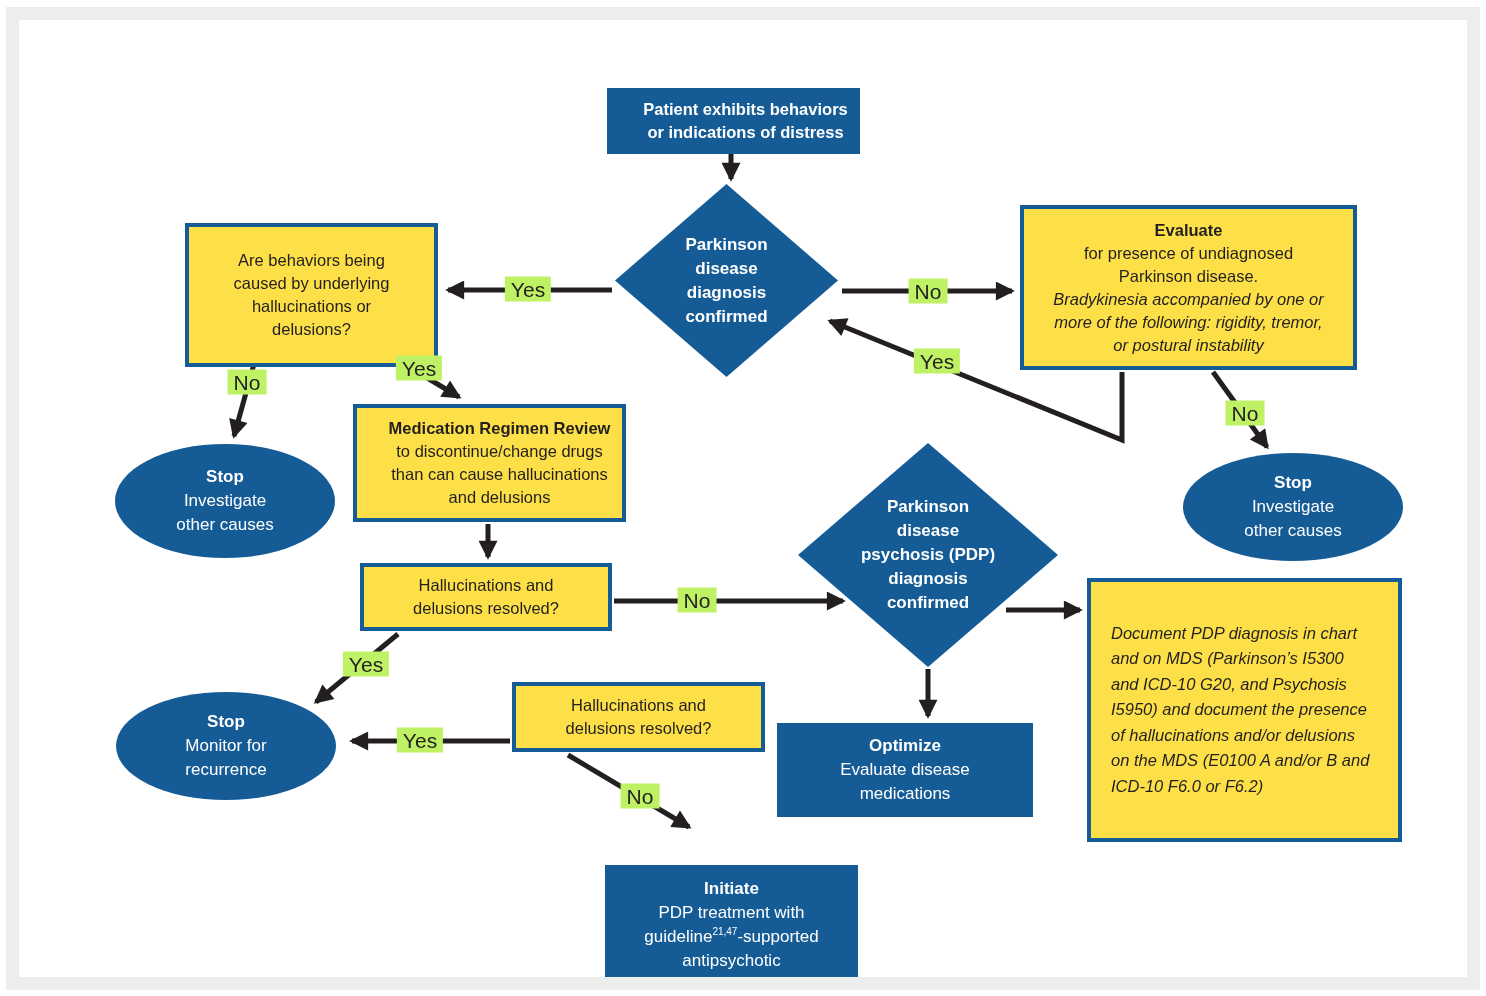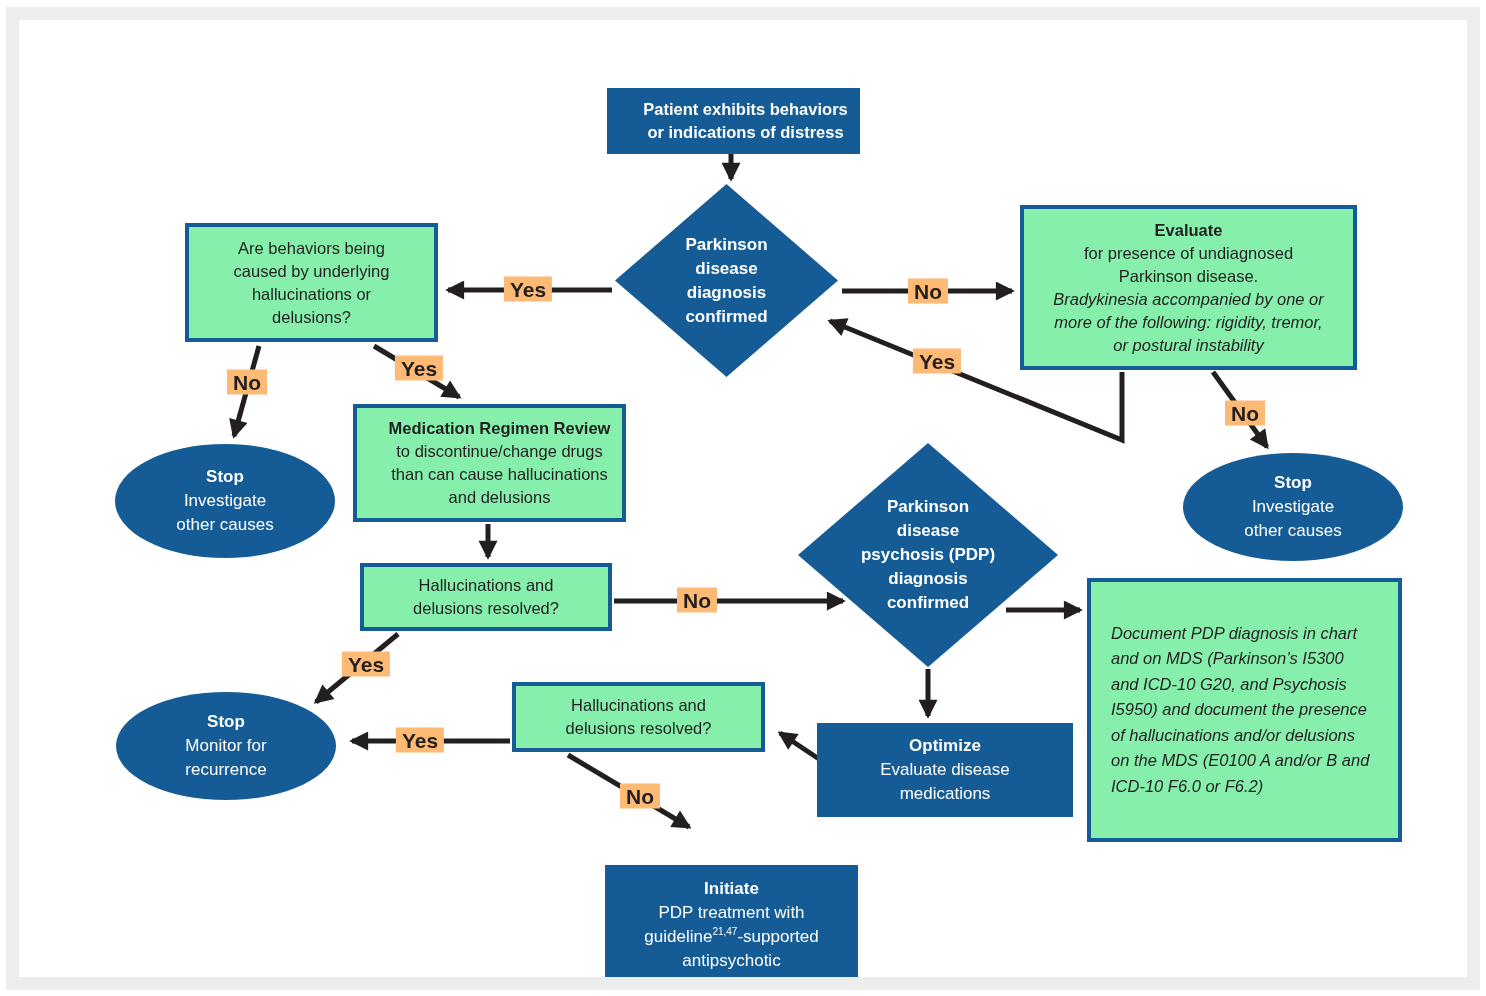--- a/index.html
+++ b/index.html
@@ -3,30 +3,30 @@
 <meta charset="utf-8">
 <style>
   html,body{margin:0;padding:0;background:#fff;}
   body{font-family:"Liberation Sans","DejaVu Sans",sans-serif;color:#231F20;}
   #canvas{position:relative;width:1486px;height:996px;background:#fff;overflow:hidden;}
   #frame{position:absolute;left:6px;top:7px;right:6px;bottom:6px;border:13px solid #ECEEED;z-index:4;pointer-events:none;}
   svg.connectors{position:absolute;left:0;top:0;z-index:1;}
   svg.connectors line, svg.connectors polyline{stroke:#231F20;stroke-width:5;fill:none;}
   .node{position:absolute;z-index:2;display:flex;flex-direction:column;align-items:center;justify-content:center;text-align:center;box-sizing:border-box;}
   .blue{background:#155C96;color:#fff;}
-  .white{background:#86efac;border:4px solid #155C96;color:#231F20;}
+  .white{background:#fde047;border:4px solid #155C96;color:#231F20;}
   .diamond{clip-path:polygon(50% 0,100% 50%,50% 100%,0 50%);}
   .ellipse{border-radius:50%;}
   .lines{white-space:pre-line;}
   .fs16{font-size:16.5px;line-height:23px;}
   .fs17{font-size:17px;line-height:24px;}
   .bold{font-weight:bold;}
   .italic{font-style:italic;}
   .doc-text{text-align:left;padding:0 16px 0 20px;font-size:16.5px;line-height:25.5px;}
-  .edge-label{position:absolute;z-index:3;transform:translate(-50%,-50%);font-weight:bold;font-size:21px;line-height:1;color:#231F20;background:#fdba74;padding:2px 6px;}
+  .edge-label{position:absolute;z-index:3;transform:translate(-50%,-50%);font-weight:normal;font-size:21px;line-height:1;color:#231F20;background:#bef264;padding:2px 6px;}
   sup{font-size:10px;line-height:0;vertical-align:super;text-align:right;}
 </style>
 </head>
 <body>
 
 <div id="canvas">
 
   <svg class="connectors" width="1486" height="996">
     <defs>
       <marker id="ah" viewBox="0 0 10 10" refX="8.5" refY="5" markerWidth="21" markerHeight="19" orient="auto" markerUnits="userSpaceOnUse">
@@ -56,21 +56,21 @@
 or indications of distress</div>
   </div>
 
   <div class="node blue diamond fs17 bold" style="left:615px;top:184px;width:223px;height:193px;">
     <div class="lines">Parkinson
 disease
 diagnosis
 confirmed</div>
   </div>
 
-  <div class="node white fs16" style="left:185px;top:223px;width:253px;height:119px;">
+  <div class="node white fs16" style="left:185px;top:223px;width:253px;height:144px;">
     <div class="lines">Are behaviors being
 caused by underlying
 hallucinations or
 delusions?</div>
   </div>
 
   <div class="node white fs16" style="left:1020px;top:205px;width:337px;height:165px;">
     <div class="bold">Evaluate</div>
     <div class="lines">for presence of undiagnosed
 Parkinson disease.</div>
@@ -120,21 +120,21 @@
   <div class="node white italic" style="left:1087px;top:578px;width:315px;height:264px;align-items:flex-start;">
     <div class="lines doc-text">Document PDP diagnosis in chart
 and on MDS (Parkinson’s I5300
 and ICD-10 G20, and Psychosis
 I5950) and document the presence
 of hallucinations and/or delusions
 on the MDS (E0100 A and/or B and
 ICD-10 F6.0 or F6.2)</div>
   </div>
 
-  <div class="node blue fs17" style="left:817px;top:723px;width:256px;height:94px;">
+  <div class="node blue fs17" style="left:777px;top:723px;width:256px;height:94px;">
     <div class="bold">Optimize</div>
     <div class="lines">Evaluate disease
 medications</div>
   </div>
 
   <div class="node white fs16" style="left:512px;top:682px;width:253px;height:70px;">
     <div class="lines">Hallucinations and
 delusions resolved?</div>
   </div>
 

